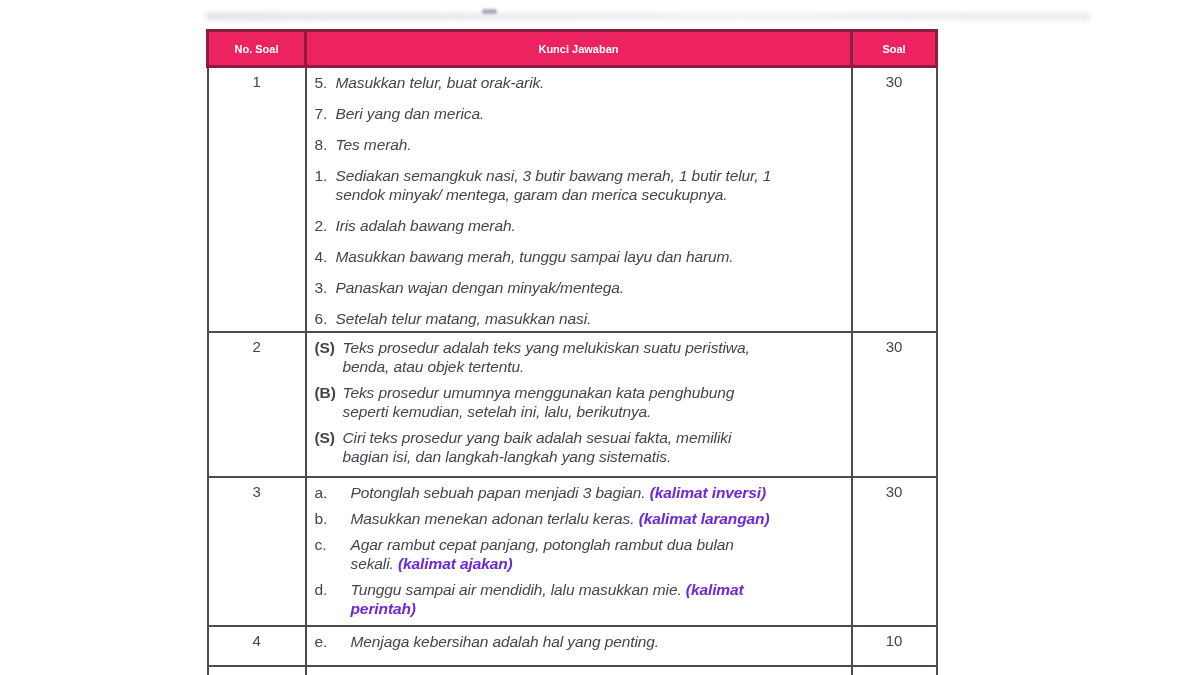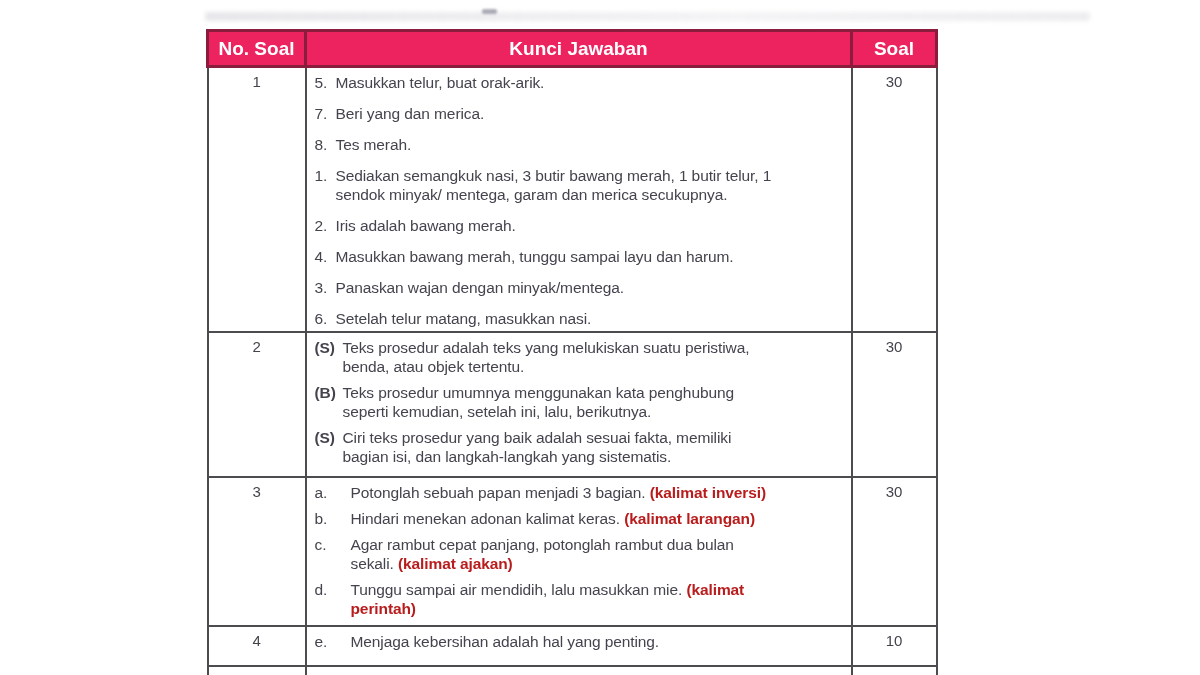--- a/index.html
+++ b/index.html
@@ -28,21 +28,21 @@
   }
   table.answer-table{
     position:absolute;left:206px;top:29px;width:729px;
     border-collapse:collapse;table-layout:fixed;
     font-size:15.5px;letter-spacing:-0.1px;color:var(--text);
   }
   col.c-no{width:98px;} col.c-key{width:546px;} col.c-bobot{width:85px;}
   th{
     background:var(--header-bg);color:var(--header-text);
     border:3px solid var(--header-border);
-    font-size:19px;font-weight:700;text-align:center;
+    font-size:11px;font-weight:700;text-align:center;
     height:33px;padding:0;letter-spacing:0;
   }
   td{
     border:2px solid var(--body-border);
     vertical-align:top;padding:0;
   }
   td.no-cell,td.bobot-cell{
     text-align:center;padding-top:5px;font-size:15px;
   }
   td.key-cell{padding:5px 6px 0 8px;}
@@ -52,22 +52,22 @@
   tr.r4 td.key-cell{height:33px;}
   tr.r5 td{height:45px;border-bottom:none;}
   .item{display:flex;margin-bottom:12px;line-height:19px;}
   .item:last-child{margin-bottom:0;}
   tr.r2 .item{margin-bottom:7px;}
   tr.r3 .item{margin-bottom:7px;}
   .pfx{flex:0 0 21px;}
   tr.r2 .pfx{flex-basis:28px;font-weight:700;}
   tr.r3 .pfx,tr.r4 .pfx{flex-basis:36px;}
   .txt{flex:1;}
-  .ln{display:block;white-space:nowrap;}
-  .ln b{font-weight:700;color:#b91c1c;}
+  .ln{display:block;white-space:nowrap;font-style:italic;}
+  .ln b{font-weight:700;color:#6d28d9;}
 </style>
 </head>
 <body>
 
 <div class="canvas">
 
   <div class="artifact-top"></div>
   <div class="artifact-top-dash"></div>
 
   <table class="answer-table">
@@ -174,21 +174,21 @@
         <td class="key-cell">
           <div class="item">
             <span class="pfx">a.</span>
             <span class="txt">
                 <span class="ln"><span>Potonglah sebuah papan menjadi 3 bagian. </span><b>(kalimat inversi)</b></span>
               </span>
           </div>
           <div class="item">
             <span class="pfx">b.</span>
             <span class="txt">
-                <span class="ln"><span>Hindari menekan adonan kalimat keras. </span><b>(kalimat larangan)</b></span>
+                <span class="ln"><span>Masukkan menekan adonan terlalu keras. </span><b>(kalimat larangan)</b></span>
               </span>
           </div>
           <div class="item">
             <span class="pfx">c.</span>
             <span class="txt">
                 <span class="ln"><span>Agar rambut cepat panjang, potonglah rambut dua bulan</span></span>
                 <span class="ln"><span>sekali. </span><b>(kalimat ajakan)</b></span>
               </span>
           </div>
           <div class="item">

